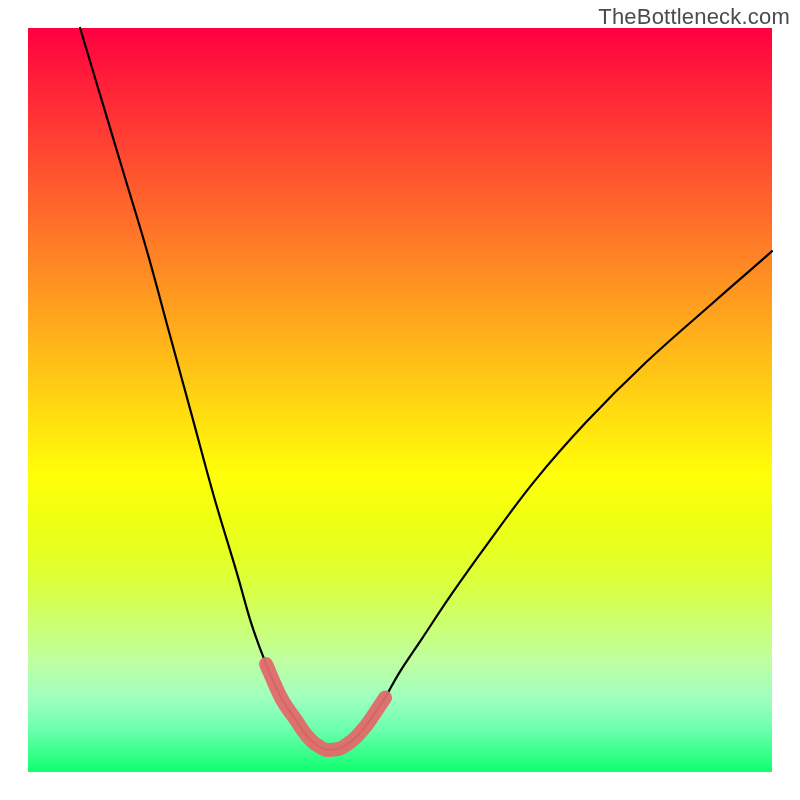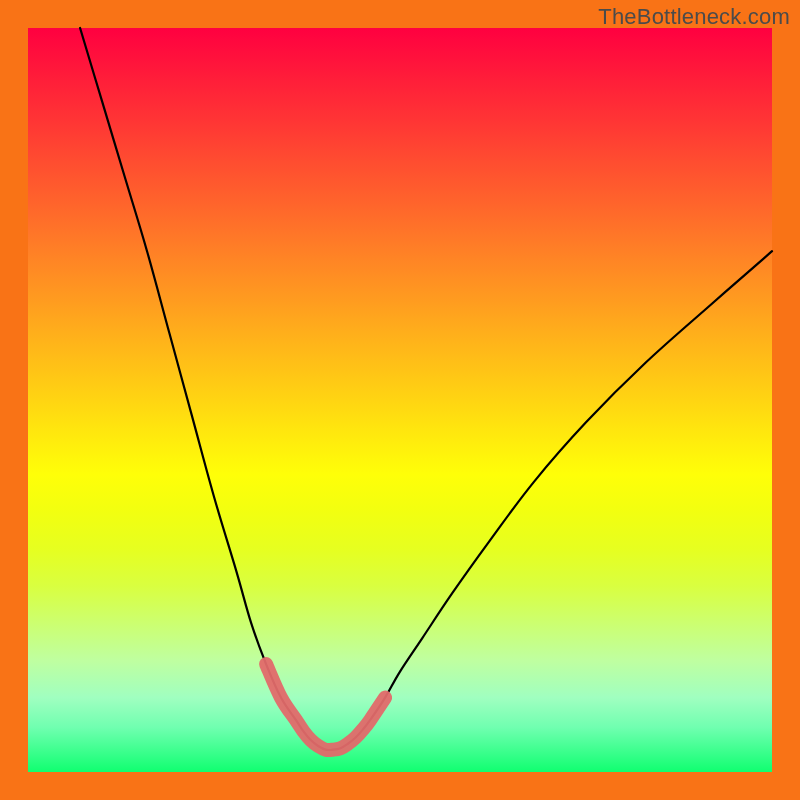--- a/index.html
+++ b/index.html
@@ -9,21 +9,21 @@
     height: 800px;
     background: #000;
     overflow: hidden;
   }
   .frame {
     position: absolute;
     left: 0;
     top: 0;
     width: 800px;
     height: 800px;
-    background: #f97316;
+    background: #ffffff;
   }
   .plot-area {
     position: absolute;
     left: 28px;
     top: 28px;
     width: 744px;
     height: 744px;
     background: linear-gradient(to bottom,
       #ff0040 0%,
       #ff1a3a 6%,

